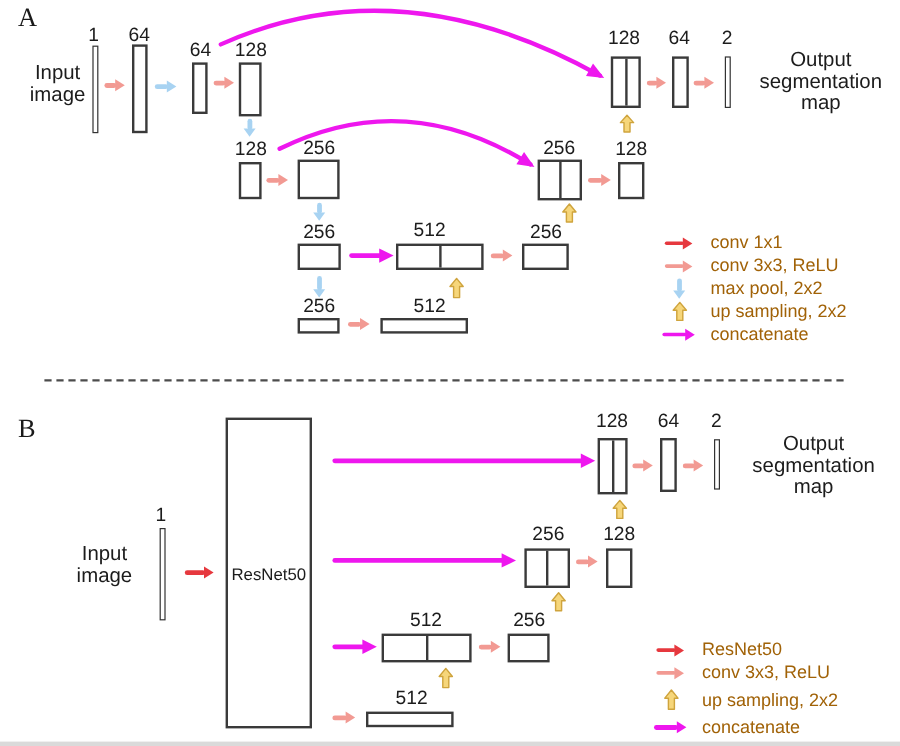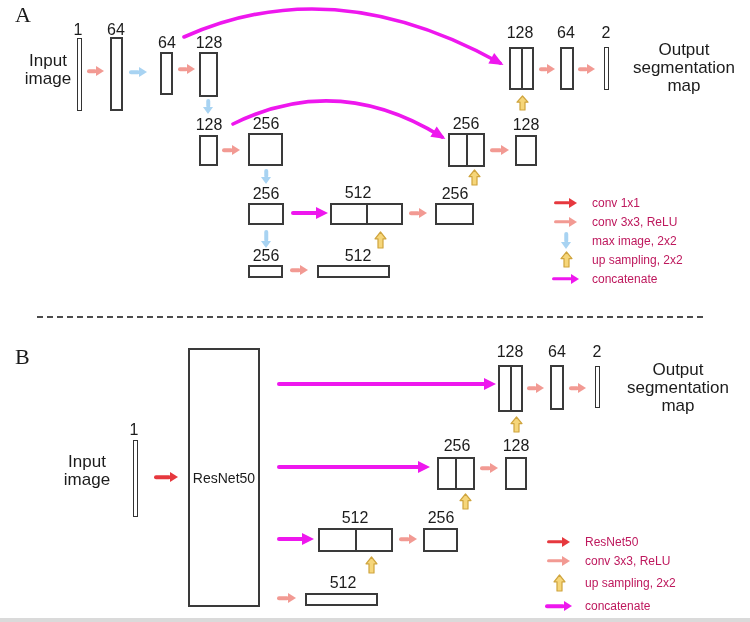--- a/index.html
+++ b/index.html
@@ -29,21 +29,21 @@
   .vd::after{content:"";position:absolute;bottom:0;left:50%;transform:translateX(-50%);
              width:0;height:0;border-top:7px solid var(--c);
              border-left:5px solid transparent;border-right:5px solid transparent;}
   .ua{position:absolute;overflow:visible;}
   .dash{position:absolute;border-top:2px dashed #4c4c4c;}
   .overlay{position:absolute;left:0;top:0;pointer-events:none;}
   .resnet{display:flex;align-items:center;justify-content:center;font-size:14px;color:#1c1c1c;}
   .legend{position:absolute;}
   .lrow{display:flex;align-items:center;}
   .lico{width:28px;position:relative;height:100%;flex:0 0 28px;}
-  .ltxt{font-size:12px;color:#be185d;margin-left:12px;white-space:nowrap;}
+  .ltxt{font-size:15px;color:#a16207;margin-left:12px;white-space:nowrap;}
   .edge{position:absolute;background:#dadada;}
 </style>
 </head>
 <body>
 
 <div class="canvas">
 
   <div class="ptag" style="left:15px;top:2px;">A</div>
   <div class="txt" style="left:5px;top:52px;width:86px;">Input
 image</div>
@@ -136,21 +136,21 @@
     <div class="lrow" style="height:19px;">
       <div class="lico">
           <div class="ha c-salmon" style="left:2px;top:3.5px;width:23px;"></div>
         </div>
       <div class="ltxt">conv 3x3, ReLU</div>
     </div>
     <div class="lrow" style="height:19px;">
       <div class="lico">
           <div class="vd c-blue" style="left:8px;top:1px;height:17px;"></div>
         </div>
-      <div class="ltxt">max image, 2x2</div>
+      <div class="ltxt">max pool, 2x2</div>
     </div>
     <div class="lrow" style="height:19px;">
       <div class="lico">
           <svg class="ua" style="left:8px;top:1px;" width="13" height="17" viewBox="0 0 13 17">
             <path d="M6.5 1 L12 7.6 H9 V16 H4 V7.6 H1 Z" fill="#f6d67a" stroke="#cfa43d" stroke-width="1.2" stroke-linejoin="round"></path>
           </svg>
         </div>
       <div class="ltxt">up sampling, 2x2</div>
     </div>
     <div class="lrow" style="height:19px;">

